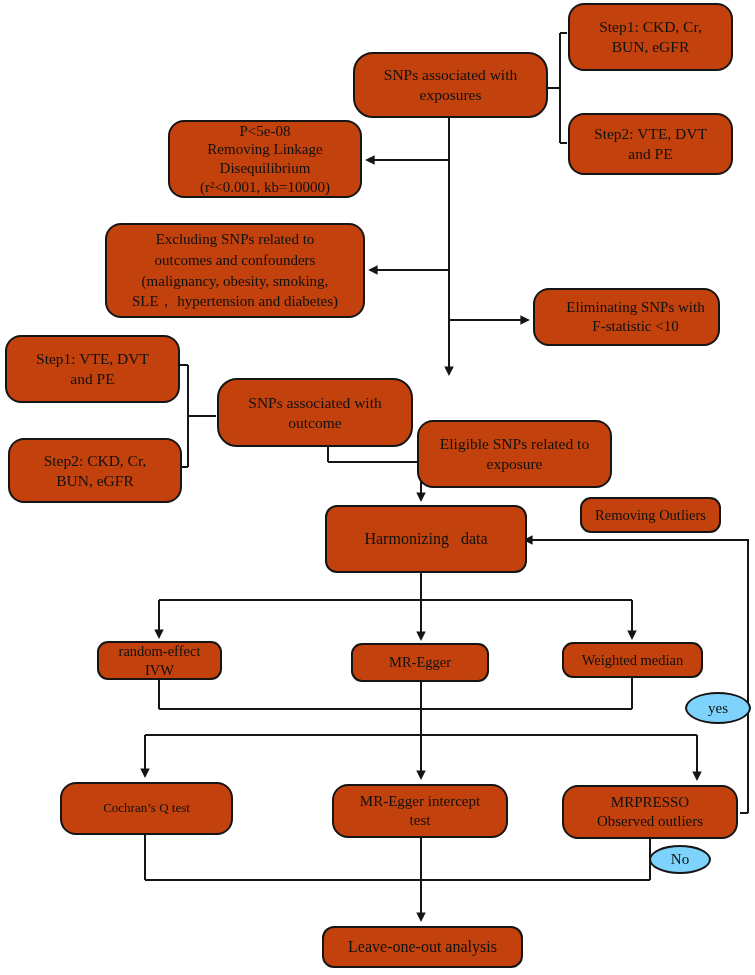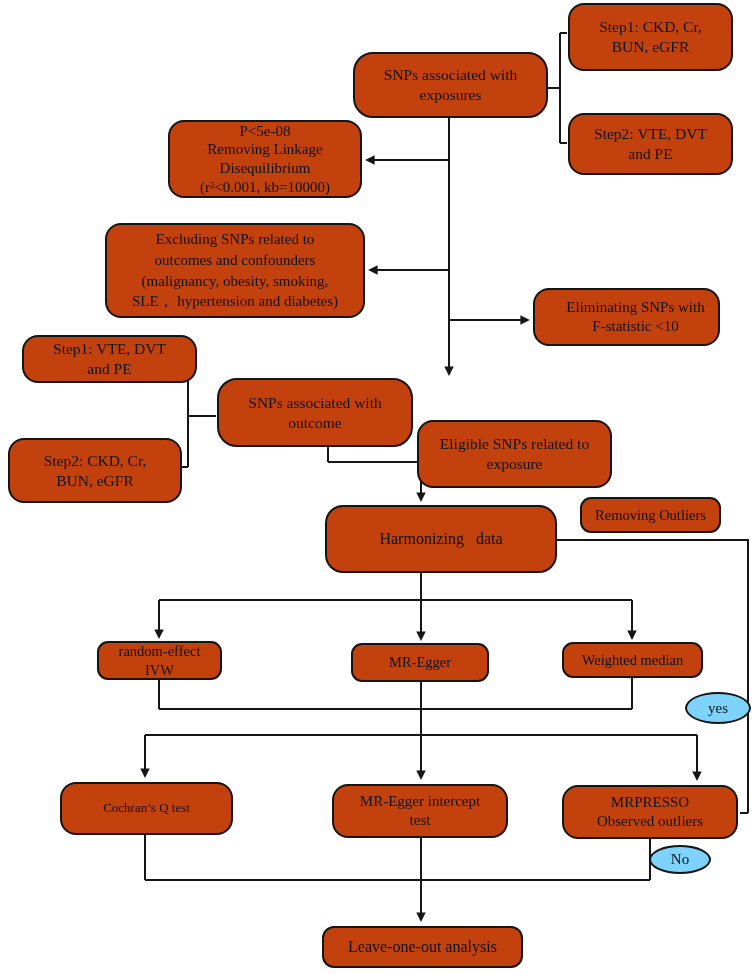--- a/index.html
+++ b/index.html
@@ -83,33 +83,33 @@
 (r²&lt;0.001, kb=10000)</div>
 
   <div class="node" style="left:105px;top:223px;width:260px;height:95px;font-size:15px;line-height:1.38;">Excluding SNPs related to
 outcomes and confounders
 (malignancy, obesity, smoking,
 SLE， hypertension and diabetes)</div>
 
   <div class="node" style="left:533px;top:288px;width:187px;height:58px;font-size:15px;padding-left:24px;">Eliminating SNPs with
 F-statistic &lt;10</div>
 
-  <div class="node" style="left:22px;top:335px;width:175px;height:48px;">Step1: VTE, DVT
+  <div class="node" style="left:5px;top:335px;width:175px;height:68px;">Step1: VTE, DVT
 and PE</div>
 
   <div class="node" style="left:8px;top:438px;width:174px;height:65px;">Step2: CKD, Cr,
 BUN, eGFR</div>
 
   <div class="node" style="left:217px;top:378px;width:196px;height:69px;border-radius:20px;">SNPs associated with
 outcome</div>
 
   <div class="node" style="left:417px;top:379px;width:195px;height:68px;margin-top:41px;">Eligible SNPs related to
 exposure</div>
 
-  <div class="node" style="left:325px;top:505px;width:232px;height:68px;border-radius:18px;font-size:16px;">Harmonizing  data</div>
+  <div class="node" style="left:325px;top:505px;width:202px;height:68px;border-radius:12px;font-size:16px;">Harmonizing  data</div>
 
   <div class="node small" style="left:580px;top:497px;width:141px;height:36px;">Removing Outliers</div>
 
   <div class="node small" style="left:97px;top:641px;width:125px;height:39px;">random-effect IVW</div>
 
   <div class="node small" style="left:351px;top:643px;width:138px;height:39px;">MR-Egger</div>
 
   <div class="node small" style="left:562px;top:642px;width:141px;height:36px;">Weighted median</div>
 
   <div class="node" style="left:60px;top:782px;width:173px;height:53px;font-size:13px;">Cochran’s Q test</div>

